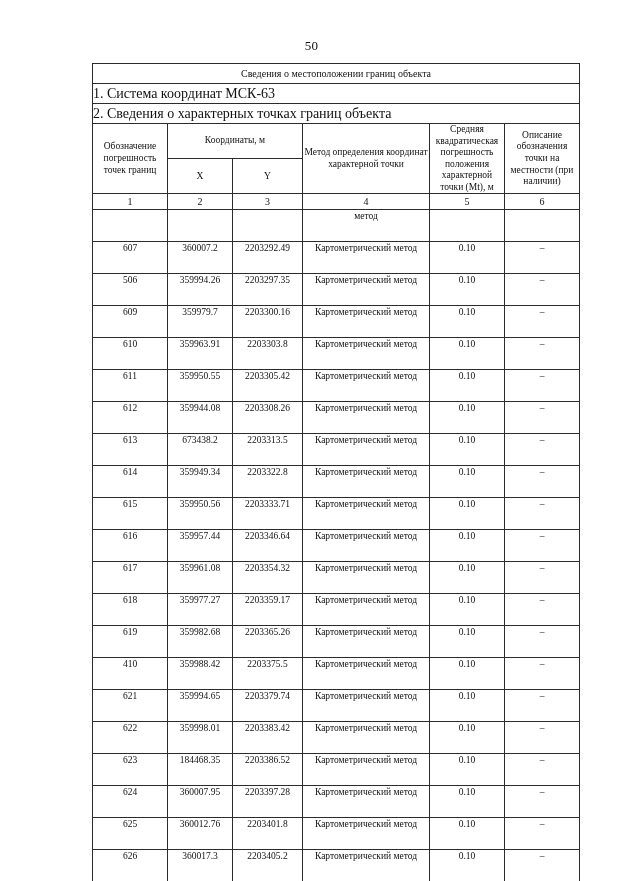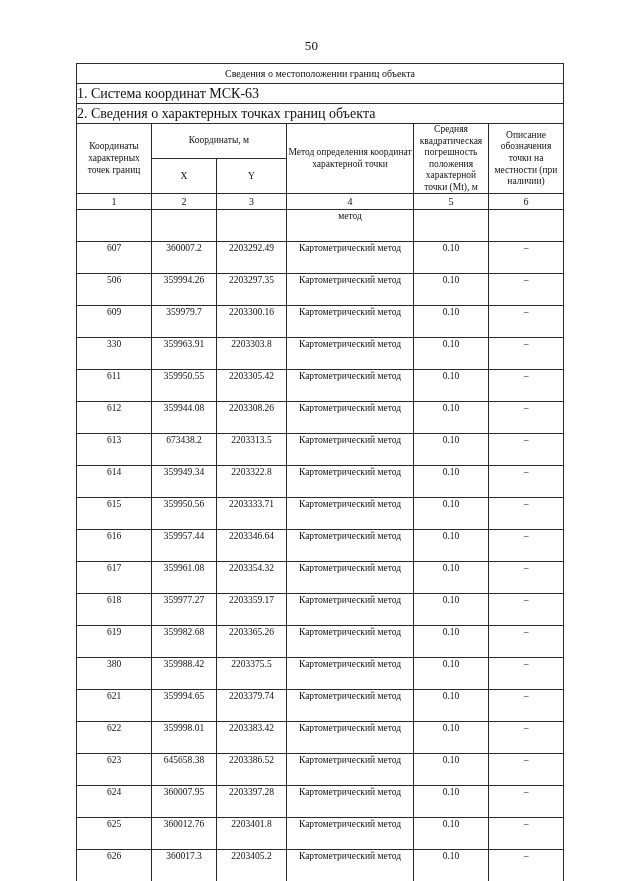--- a/index.html
+++ b/index.html
@@ -29,21 +29,21 @@
     left: 0;
     top: 38px;
     width: 623px;
     text-align: center;
     font-size: 13px;
     letter-spacing: 0.3px;
   }
 
   .doc-table {
     position: absolute;
-    left: 76px;
+    left: 92px;
     top: 63px;
     width: 487px;
     border-collapse: collapse;
     table-layout: fixed;
     font-size: 9.5px;
   }
 
   .doc-table td, .doc-table th {
     border: 1px solid #2b2b2b;
     padding: 0;
@@ -132,21 +132,21 @@
 
       <tr>
         <td class="band-left" colspan="6">1. Система координат МСК-63</td>
       </tr>
 
       <tr>
         <td class="band-left" colspan="6">2. Сведения о характерных точках границ объекта</td>
       </tr>
 
       <tr>
-        <td class="hdr" rowspan="2">Координаты характерных точек границ</td>
+        <td class="hdr" rowspan="2">Обозначение погрешность точек границ</td>
         <td class="hdr" colspan="2">Координаты, м</td>
         <td class="hdr" rowspan="2">Метод определения координат характерной точки</td>
         <td class="hdr" rowspan="2">Средняя квадратическая погрешность положения характерной точки (Мt), м</td>
         <td class="hdr" rowspan="2">Описание обозначения точки на местности (при наличии)</td>
       </tr>
 
       <tr>
         <td class="hdr hdr-mid">X</td>
         <td class="hdr hdr-mid">Y</td>
       </tr>
@@ -187,21 +187,21 @@
   </tr>
         <tr class="drow">
     <td>609</td>
     <td>359979.7</td>
     <td>2203300.16</td>
     <td class="method-cell">Картометрический метод</td>
     <td>0.10</td>
     <td class="dash">–</td>
   </tr>
         <tr class="drow">
-    <td>330</td>
+    <td>610</td>
     <td>359963.91</td>
     <td>2203303.8</td>
     <td class="method-cell">Картометрический метод</td>
     <td>0.10</td>
     <td class="dash">–</td>
   </tr>
         <tr class="drow">
     <td>611</td>
     <td>359950.55</td>
     <td>2203305.42</td>
@@ -267,21 +267,21 @@
   </tr>
         <tr class="drow">
     <td>619</td>
     <td>359982.68</td>
     <td>2203365.26</td>
     <td class="method-cell">Картометрический метод</td>
     <td>0.10</td>
     <td class="dash">–</td>
   </tr>
         <tr class="drow">
-    <td>380</td>
+    <td>410</td>
     <td>359988.42</td>
     <td>2203375.5</td>
     <td class="method-cell">Картометрический метод</td>
     <td>0.10</td>
     <td class="dash">–</td>
   </tr>
         <tr class="drow">
     <td>621</td>
     <td>359994.65</td>
     <td>2203379.74</td>
@@ -292,21 +292,21 @@
         <tr class="drow">
     <td>622</td>
     <td>359998.01</td>
     <td>2203383.42</td>
     <td class="method-cell">Картометрический метод</td>
     <td>0.10</td>
     <td class="dash">–</td>
   </tr>
         <tr class="drow">
     <td>623</td>
-    <td>645658.38</td>
+    <td>184468.35</td>
     <td>2203386.52</td>
     <td class="method-cell">Картометрический метод</td>
     <td>0.10</td>
     <td class="dash">–</td>
   </tr>
         <tr class="drow">
     <td>624</td>
     <td>360007.95</td>
     <td>2203397.28</td>
     <td class="method-cell">Картометрический метод</td>

